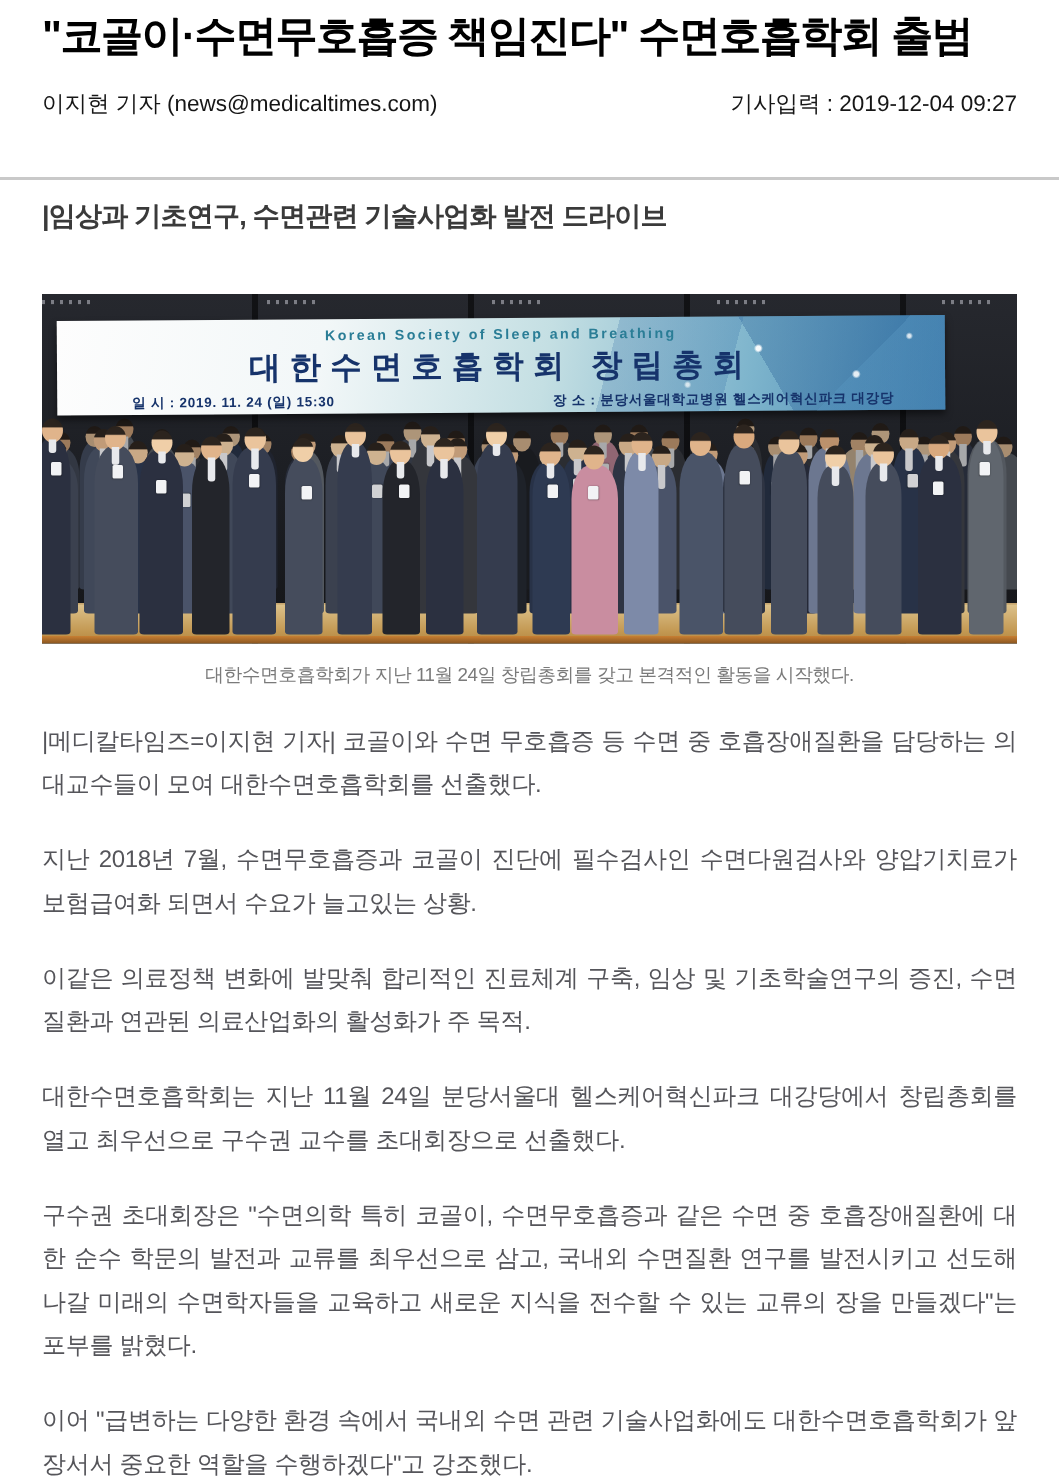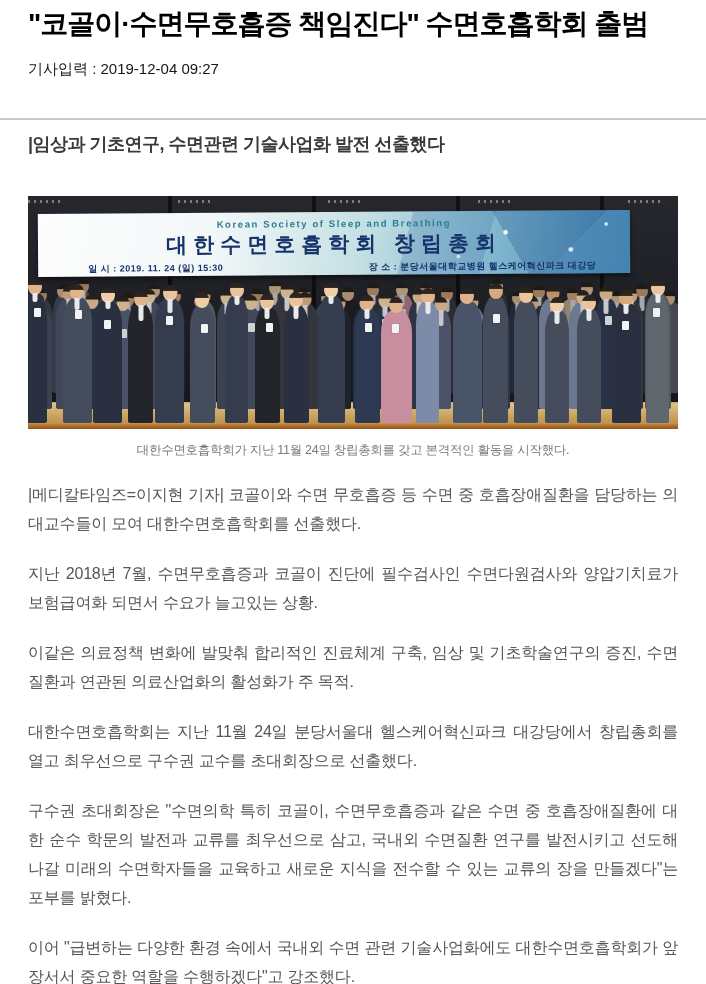--- a/index.html
+++ b/index.html
@@ -176,26 +176,27 @@
   }
 </style>
 </head>
 <body>
 
 <div class="page">
 
   <h1 class="headline">"코골이·수면무호흡증 책임진다" 수면호흡학회 출범</h1>
 
   <div class="byline">
+    <span>이지현 기자 (news@medicaltimes.com)</span>
     <span>기사입력 : 2019-12-04 09:27</span>
   </div>
 
   <hr class="divider">
 
-  <div class="subheading">|임상과 기초연구, 수면관련 기술사업화 발전 선출했다</div>
+  <div class="subheading">|임상과 기초연구, 수면관련 기술사업화 발전 드라이브</div>
 
   <figure>
     <div class="photo">
       <div class="backdrop"></div>
       <div class="lights"></div>
       <div class="banner">
         <div class="banner-line1">Korean Society of Sleep and Breathing</div>
         <div class="banner-line2">대한수면호흡학회  창립총회</div>
         <div class="banner-line3">
           <span>일 시 : 2019. 11. 24 (일) 15:30</span>

